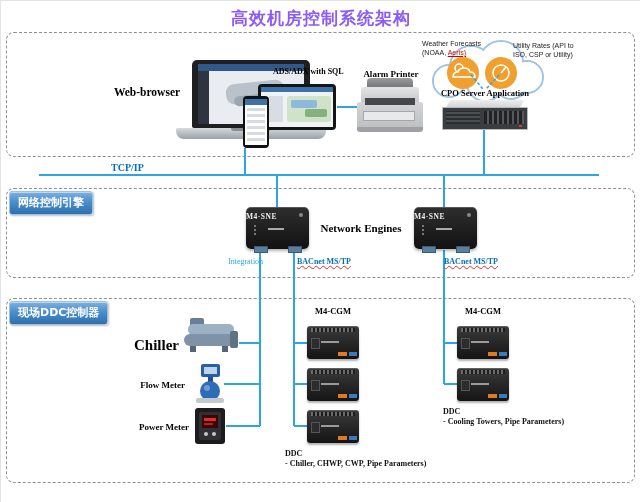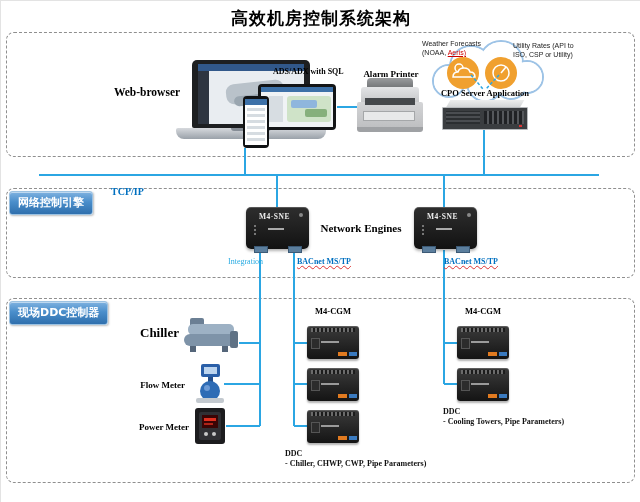--- a/index.html
+++ b/index.html
@@ -1,19 +1,19 @@
 <!DOCTYPE html>
 <html><head>
 <meta charset="utf-8">
 <style>
   html,body{margin:0;padding:0;background:#fff;}
   .canvas{position:relative;width:640px;height:502px;background:#fff;border:1px solid #e3e3e3;
           overflow:hidden;font-family:"Liberation Serif","DejaVu Serif",serif;}
   .title{position:absolute;left:0;top:6px;width:100%;text-align:center;font-size:17px;font-weight:bold;
-         color:#000000;font-family:"DejaVu Sans","Liberation Sans",sans-serif;letter-spacing:1px;}
+         color:#8b5cf6;font-family:"DejaVu Sans","Liberation Sans",sans-serif;letter-spacing:1px;}
   .section{position:absolute;border:1px dashed #8f8f8f;border-radius:8px;background:transparent;}
   .s1{left:5px;top:31px;width:627px;height:123px;}
   .s2{left:5px;top:187px;width:627px;height:88px;}
   .s3{left:5px;top:297px;width:627px;height:183px;}
   .badge{position:absolute;padding:3px 8px 4px 8px;font-size:11px;font-weight:bold;color:#fff;
          font-family:"DejaVu Sans","Liberation Sans",sans-serif;
          background:linear-gradient(180deg,#7fb2e0 0%,#4a8ecb 45%,#2f6fad 100%);
          border:1px solid #9cc2e2;border-radius:3px;box-shadow:inset 0 1px 0 rgba(255,255,255,.5),1px 1px 2px rgba(0,0,0,.25);}
   .wires{position:absolute;left:0;top:0;z-index:3;pointer-events:none;}
   .lbl{position:absolute;z-index:5;color:#000;font-weight:bold;}
@@ -54,21 +54,21 @@
   .srv-vents{position:absolute;left:3px;top:3px;width:34px;height:13px;
      background:repeating-linear-gradient(0deg,#2b2e31 0 2px,#4a4d51 2px 4px);}
   .srv-led{position:absolute;right:5px;bottom:2px;width:3px;height:2px;background:#d33;}
   
   .cloud{position:absolute;left:418px;top:32px;z-index:2;}
   .cloud-txt{position:absolute;z-index:5;font-size:7px;line-height:1.25;color:#222;font-family:"Liberation Sans","DejaVu Sans",sans-serif;}
   .aeris{color:#c00;text-decoration:underline;text-decoration-color:#c00;}
   
   .sne{position:absolute;width:63px;height:42px;background:linear-gradient(180deg,#2e2e2e,#121212);
        border-radius:5px;z-index:4;box-shadow:0 2px 3px rgba(0,0,0,.3), inset 0 1px 0 rgba(255,255,255,.2);}
-  .sne-label{position:absolute;left:0;right:6px;top:5px;text-align:center;color:#eee;font-size:7.5px;font-weight:bold;letter-spacing:.5px;}
+  .sne-label{position:absolute;left:0;right:6px;top:5px;color:#eee;font-size:7.5px;font-weight:bold;letter-spacing:.5px;}
   .sne-dot{position:absolute;right:6px;top:6px;width:4px;height:4px;border-radius:50%;background:#888;}
   .sne-bar{position:absolute;left:22px;top:21px;width:16px;height:2px;background:#aaa;}
   .sne-led{position:absolute;left:8px;top:18px;width:2px;height:10px;background:repeating-linear-gradient(0deg,#777 0 2px,#222 2px 4px);}
   .port{position:absolute;bottom:-4px;width:12px;height:5px;background:#5b7e9d;border:1px solid #3c5a76;}
   
   .cgm{position:absolute;width:52px;height:33px;background:linear-gradient(180deg,#3b3b3b,#141414);
        border-radius:3px;z-index:4;box-shadow:0 2px 2px rgba(0,0,0,.3), inset 0 1px 0 rgba(255,255,255,.18);}
   .cgm-strip{position:absolute;left:4px;right:4px;top:2px;height:4px;
        background:repeating-linear-gradient(90deg,#6b6b6b 0 2px,#1c1c1c 2px 4px);}
   .cgm-txt{position:absolute;left:14px;top:15px;width:18px;height:2px;background:#9a9a9a;}
@@ -212,21 +212,21 @@
 
   <div class="srv">
     <div class="srv-top"></div>
     <div class="srv-front">
       <div class="srv-vents"></div>
       <div class="srv-drives"></div>
       <div class="srv-led"></div>
     </div>
   </div>
 
-  <div class="lbl" style="left:110px;top:161px;font-size:10px;color:#0070C0;z-index:5;margin-top:24px;">TCP/IP</div>
+  <div class="lbl" style="left:110px;top:161px;font-size:10px;color:#0070C0;z-index:5;">TCP/IP</div>
 
   <div class="sne" style="left:245px;top:206px;">
     <span class="sne-label">M4-SNE</span>
     <i class="sne-dot"></i>
     <i class="sne-bar"></i>
     <i class="sne-led"></i>
     <i class="port" style="left:8px;"></i>
     <i class="port" style="left:42px;"></i>
   </div>
   <div class="sne" style="left:413px;top:206px;">
@@ -236,21 +236,21 @@
     <i class="sne-led"></i>
     <i class="port" style="left:8px;"></i>
     <i class="port" style="left:42px;"></i>
   </div>
   <div class="lbl" style="left:312px;top:221px;width:96px;text-align:center;font-size:11px;z-index:5;">Network Engines</div>
 
   <div class="lbl small-lbl txt-cyan" style="left:200px;top:256px;z-index:5;">Integration</div>
   <div class="lbl small-lbl txt-bacnet" style="left:296px;top:256px;z-index:5;">BACnet MS/TP</div>
   <div class="lbl small-lbl txt-bacnet" style="left:443px;top:256px;z-index:5;">BACnet MS/TP</div>
 
-  <div class="lbl" style="left:100px;top:324px;width:78px;text-align:right;font-size:13px;z-index:5;">Chiller</div>
+  <div class="lbl" style="left:100px;top:336px;width:78px;text-align:right;font-size:15px;z-index:5;">Chiller</div>
   <div class="lbl" style="left:100px;top:379px;width:84px;text-align:right;font-size:9px;z-index:5;">Flow Meter</div>
   <div class="lbl" style="left:100px;top:421px;width:88px;text-align:right;font-size:9px;z-index:5;">Power Meter</div>
 
   <svg class="eq" style="left:181px;top:315px;" width="58" height="38">
     <rect x="8" y="2" width="14" height="10" rx="2" fill="#6b7f94"></rect>
     <rect x="6" y="8" width="46" height="11" rx="5" fill="#9db1c4"></rect>
     <rect x="2" y="18" width="52" height="12" rx="6" fill="#7e93a8"></rect>
     <rect x="48" y="15" width="8" height="17" rx="2" fill="#5f7285"></rect>
     <rect x="8" y="30" width="6" height="6" fill="#55667a"></rect>
     <rect x="40" y="30" width="6" height="6" fill="#55667a"></rect>

